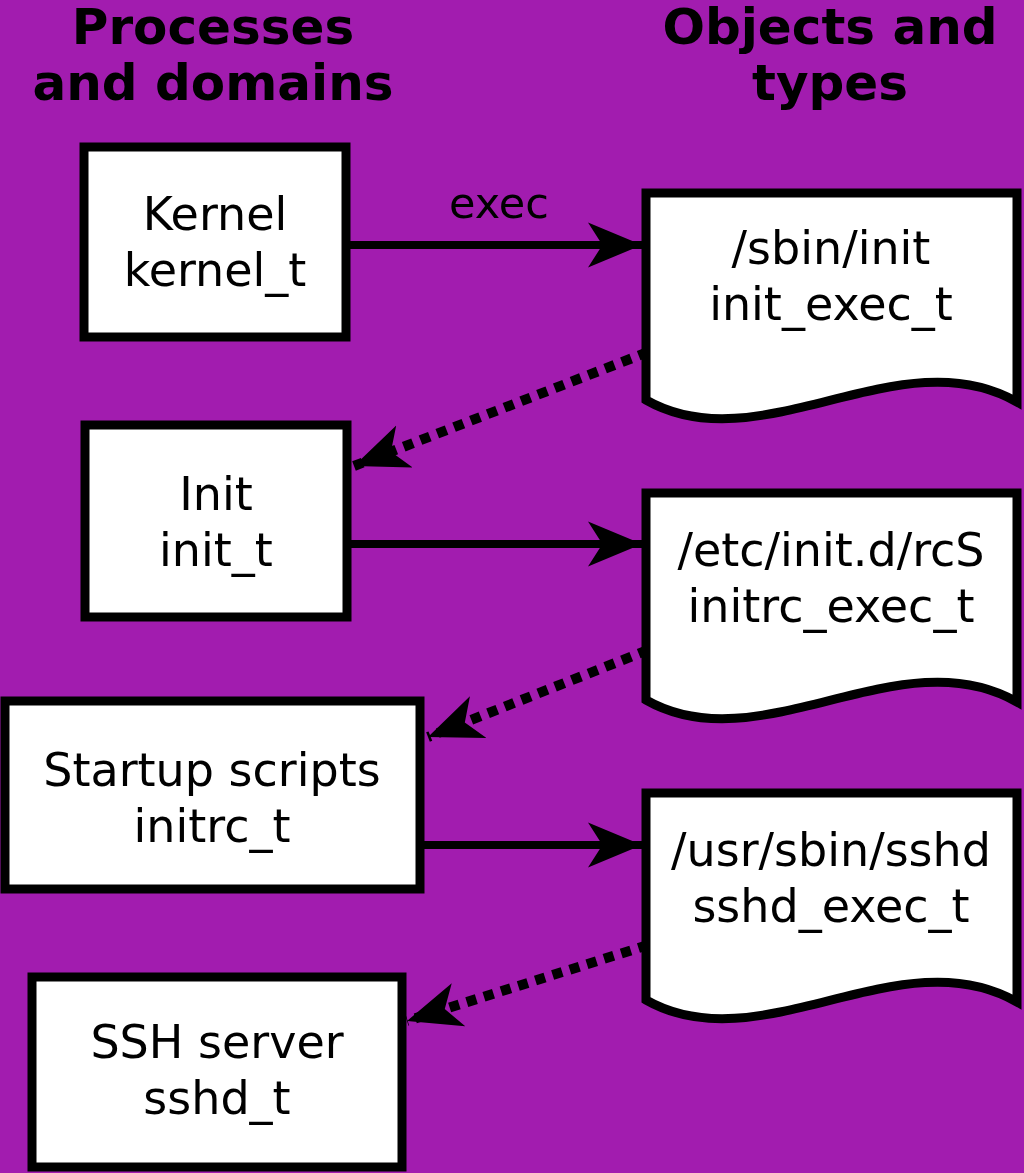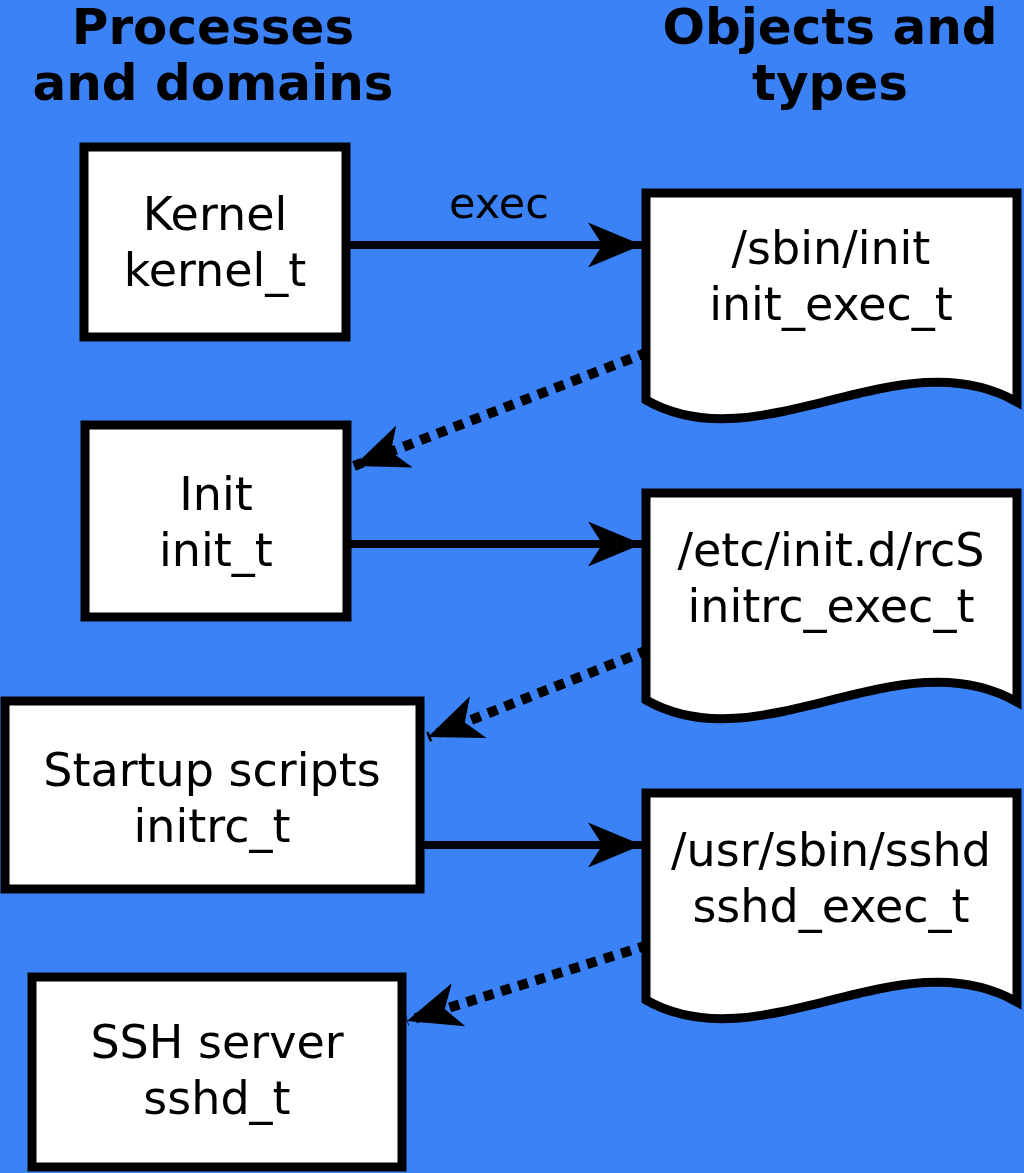--- a/index.html
+++ b/index.html
@@ -4,21 +4,21 @@
 <style>
   html, body {
     margin: 0;
     padding: 0;
     background: #ffffff;
   }
   .stage {
     position: relative;
     width: 1024px;
     height: 1173px;
-    background: #3b82f6;
+    background: #a21caf;
     overflow: hidden;
   }
   svg {
     display: block;
     font-family: "DejaVu Sans", "Liberation Sans", sans-serif;
   }
   .hdr {
     font-size: 50px;
     font-weight: bold;
     fill: #000000;

